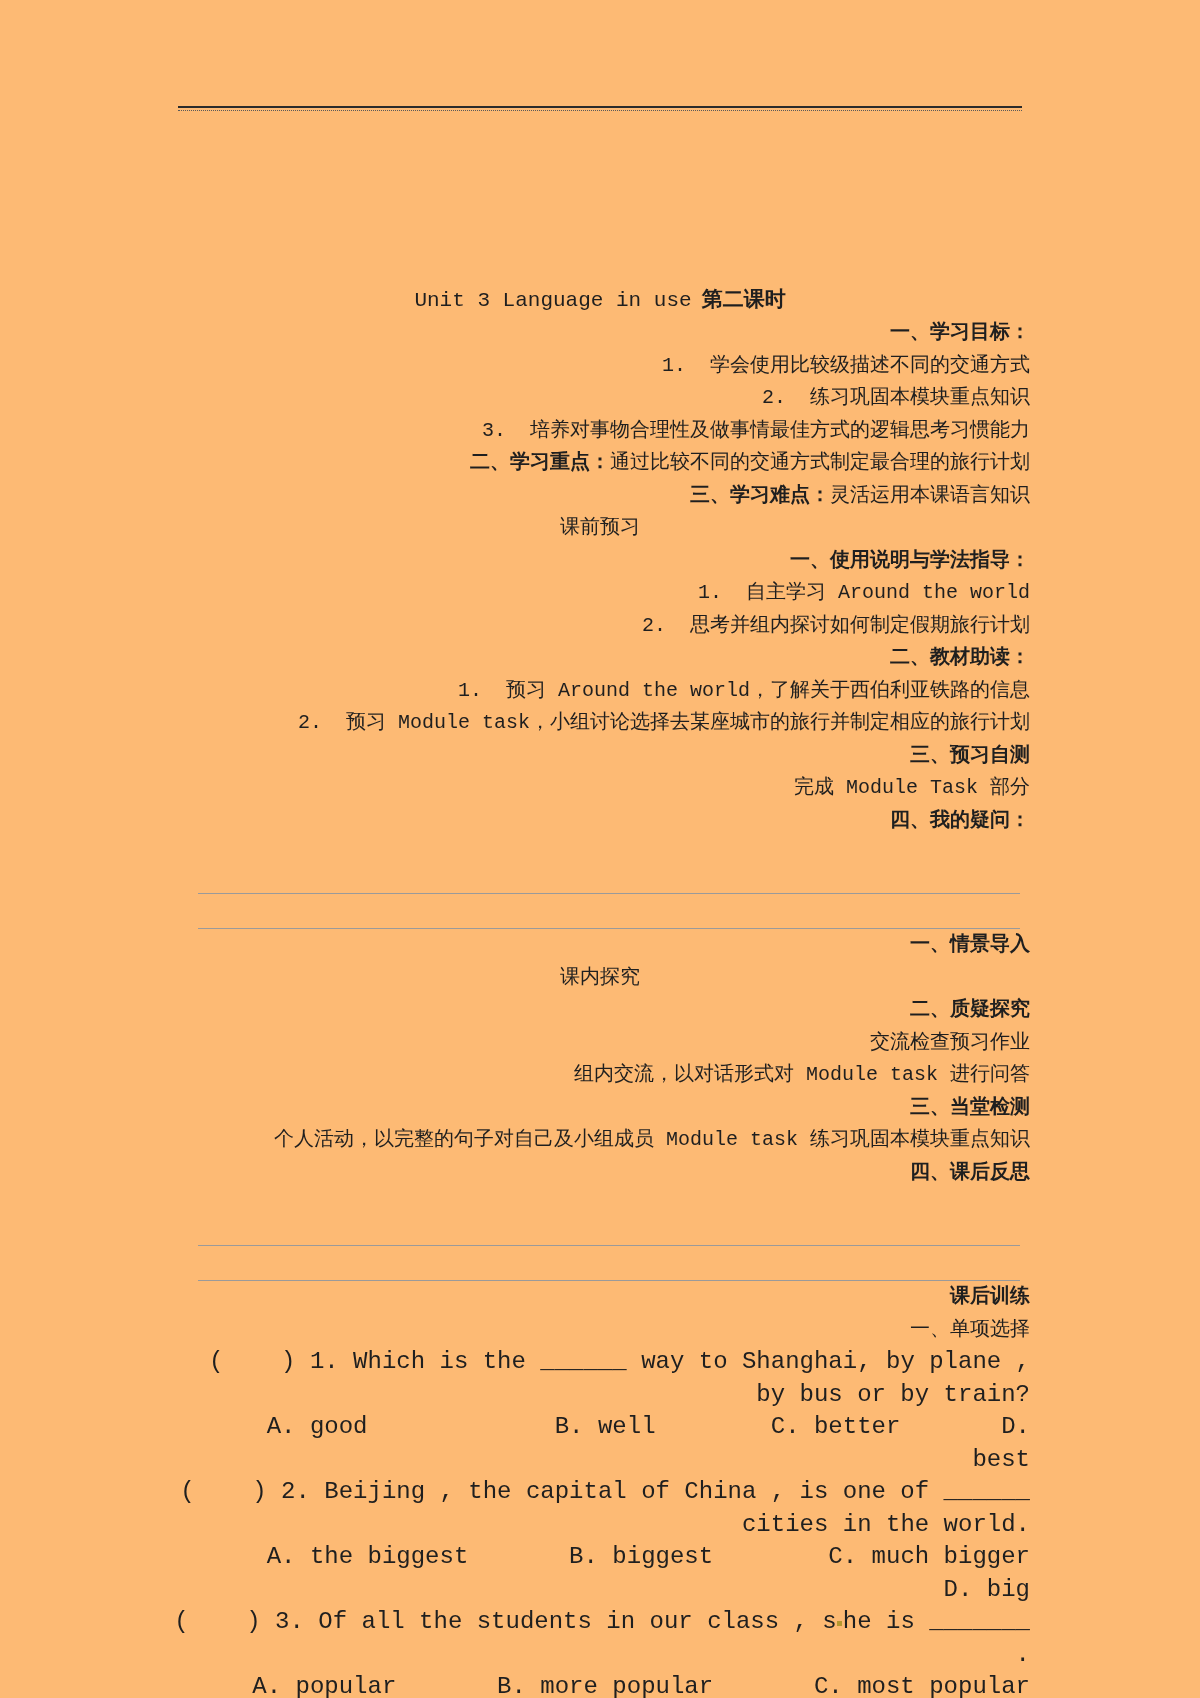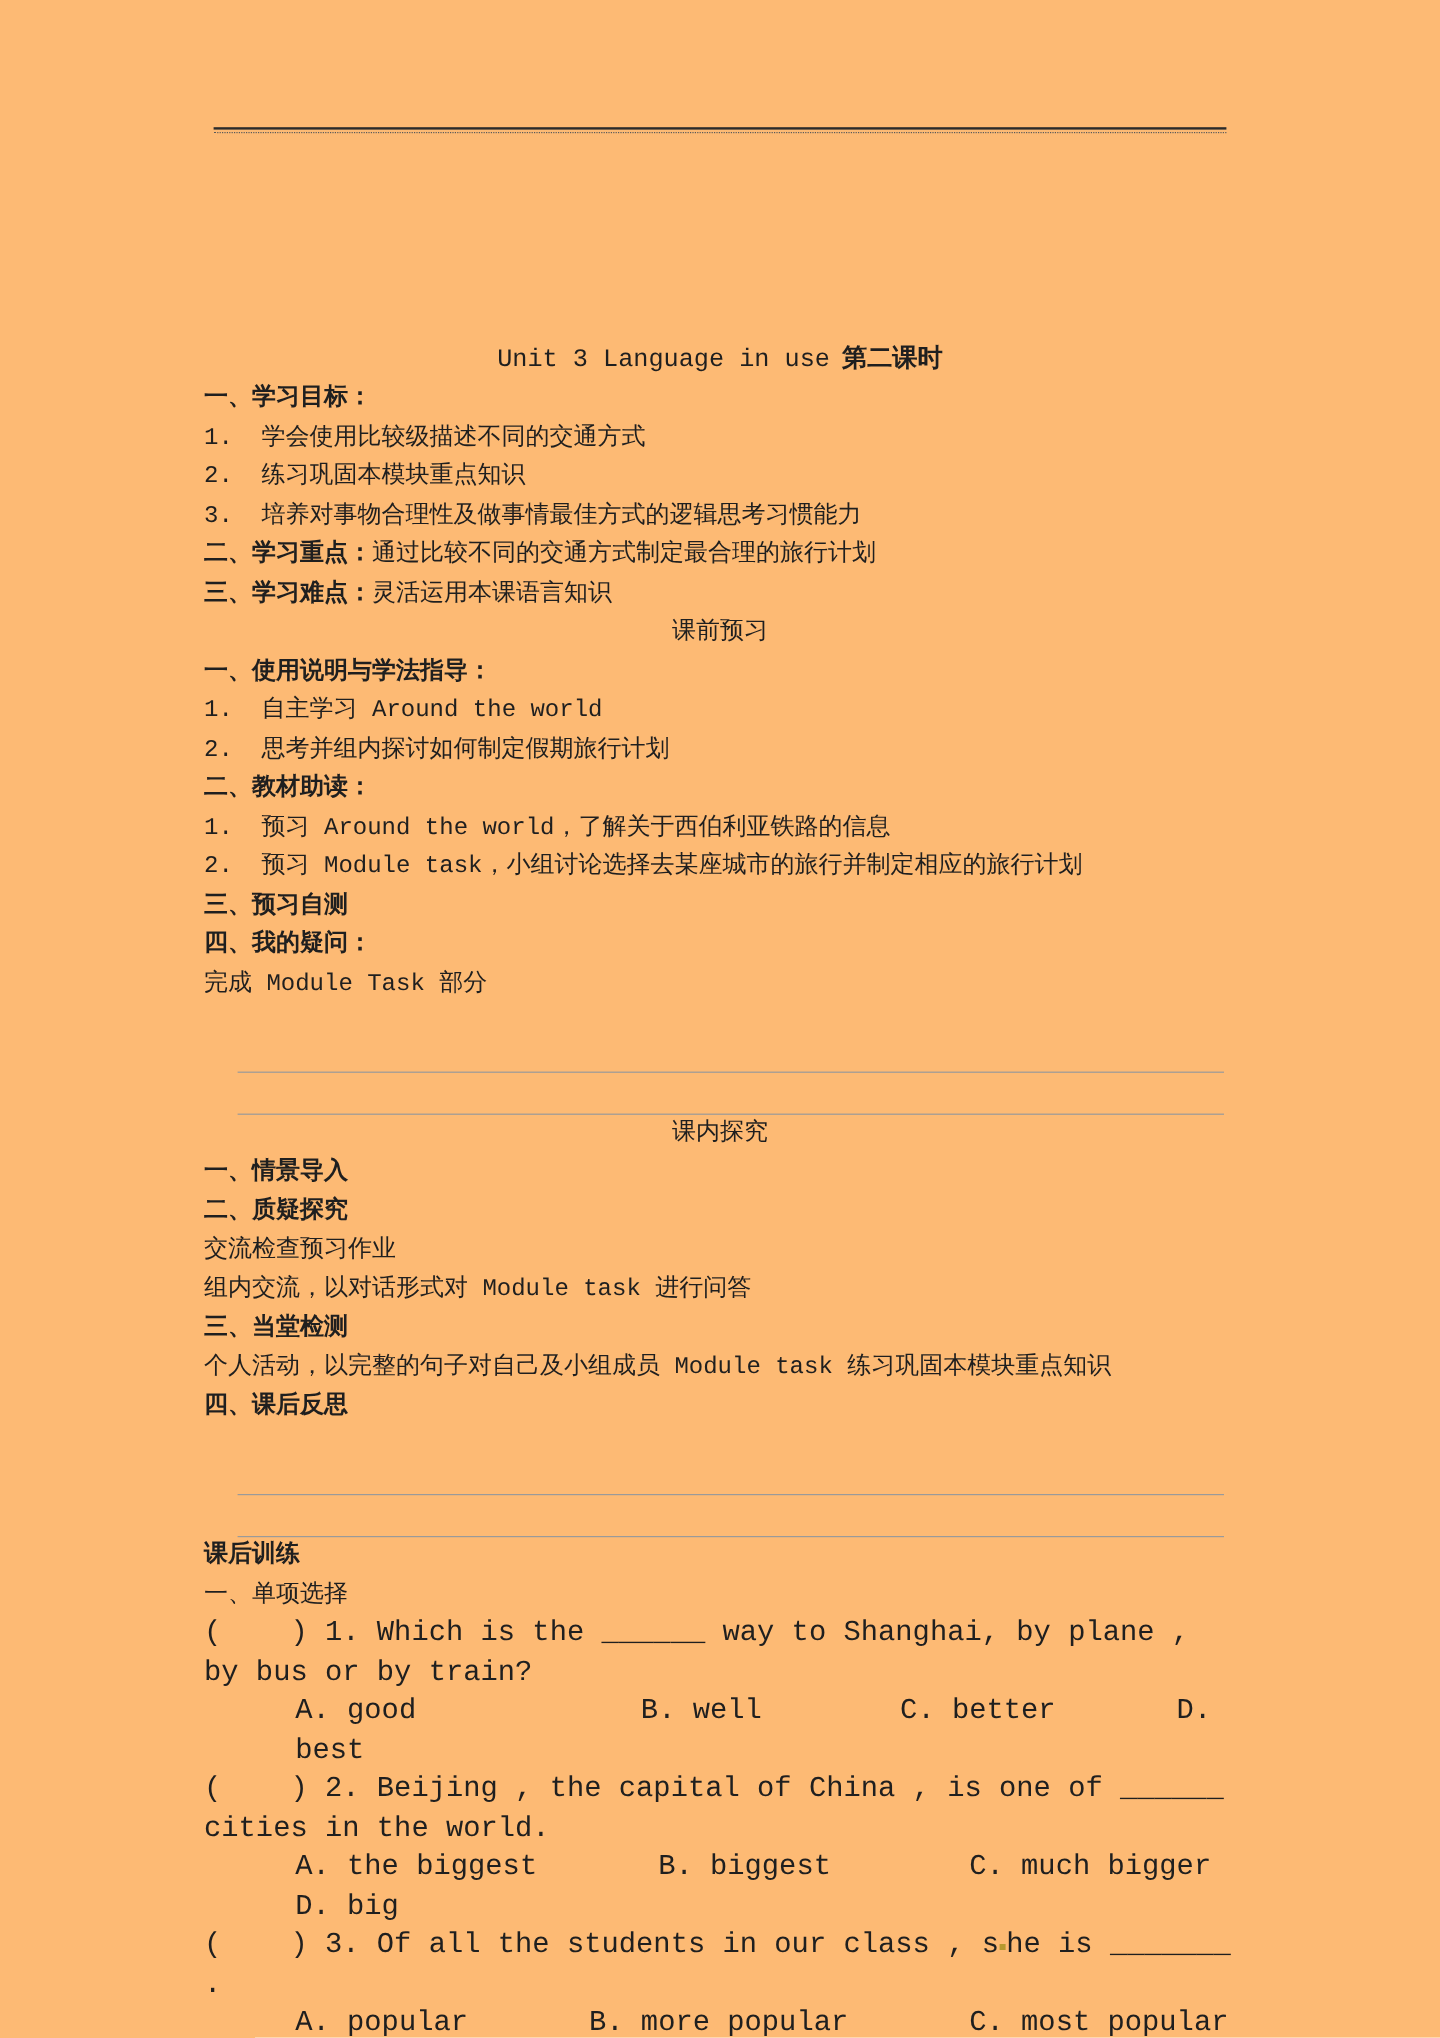--- a/index.html
+++ b/index.html
@@ -25,20 +25,21 @@
   }
   .content {
     position: absolute;
     left: 170px; top: 284px;
     width: 860px;
   }
   .line {
     font-size: 20px;
     line-height: 32.5px;
     white-space: pre-wrap;
+    text-align: right;
   }
   .bold { font-weight: 700; }
   .title-line {
     font-size: 21px;
     line-height: 33px;
     text-align: center;
     white-space: pre-wrap;
   }
   .title-cn { font-weight: 700; margin-left: 10px; }
   .center-heading { text-align: center; font-weight: 400; }
@@ -78,30 +79,30 @@
 
     <div class="line center-heading">课前预习</div>
 
     <div class="line"><span class="bold">一、使用说明与学法指导：</span></div>
     <div class="line"><span>1.  自主学习 Around the world</span></div>
     <div class="line"><span>2.  思考并组内探讨如何制定假期旅行计划</span></div>
     <div class="line"><span class="bold">二、教材助读：</span></div>
     <div class="line"><span>1.  预习 Around the world，了解关于西伯利亚铁路的信息</span></div>
     <div class="line"><span>2.  预习 Module task，小组讨论选择去某座城市的旅行并制定相应的旅行计划</span></div>
     <div class="line"><span class="bold">三、预习自测</span></div>
+    <div class="line"><span>完成 Module Task 部分</span></div>
     <div class="line"><span class="bold">四、我的疑问：</span></div>
-    <div class="line"><span>完成 Module Task 部分</span></div>
 
     <div class="write-gap"></div>
     <div class="write-line"></div>
     <div class="write-line"></div>
 
+    <div class="line"><span class="bold">一、情景导入</span></div>
+
     <div class="line center-heading">课内探究</div>
-
-    <div class="line"><span class="bold">一、情景导入</span></div>
     <div class="line"><span class="bold">二、质疑探究</span></div>
     <div class="line"><span>交流检查预习作业</span></div>
     <div class="line"><span>组内交流，以对话形式对 Module task 进行问答</span></div>
     <div class="line"><span class="bold">三、当堂检测</span></div>
     <div class="line"><span>个人活动，以完整的句子对自己及小组成员 Module task 练习巩固本模块重点知识</span></div>
     <div class="line"><span class="bold">四、课后反思</span></div>
 
     <div class="write-gap"></div>
     <div class="write-line"></div>
     <div class="write-line"></div>

